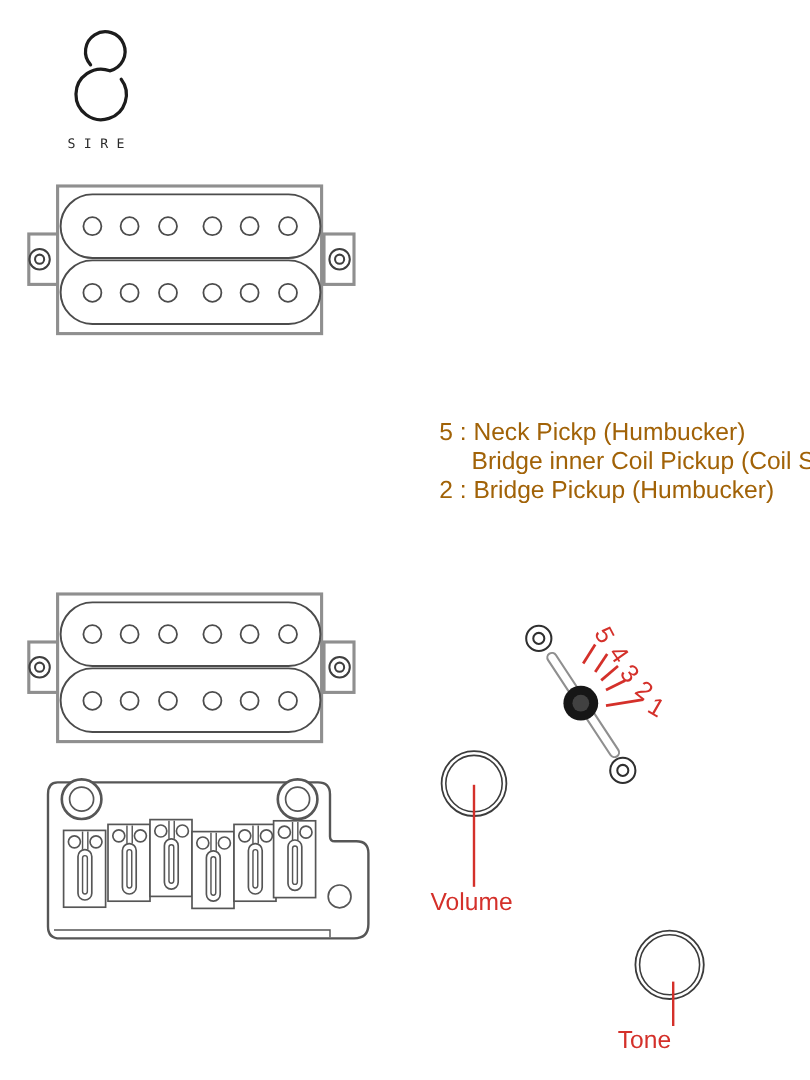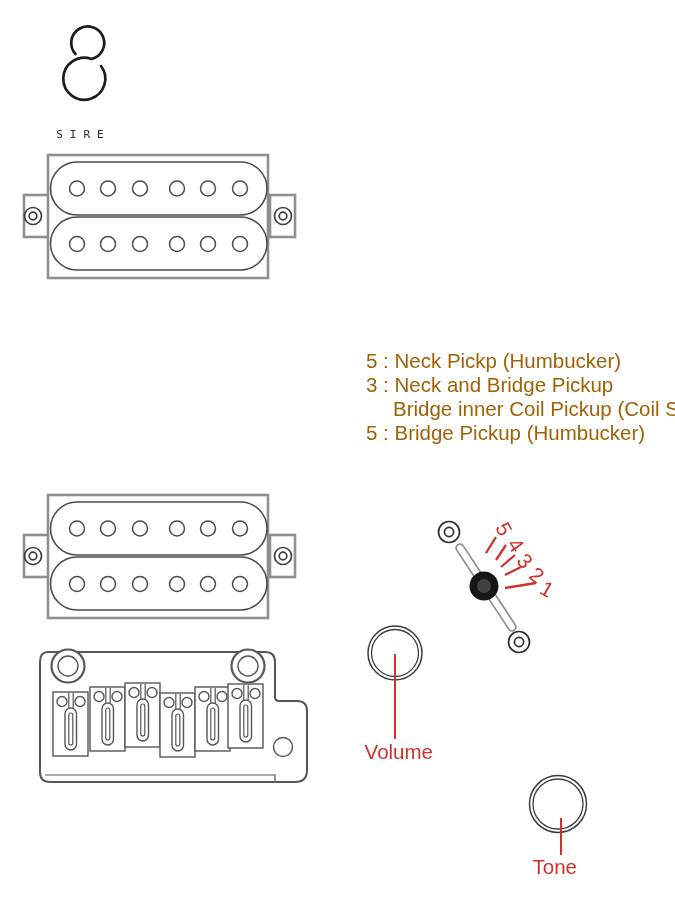--- a/index.html
+++ b/index.html
@@ -4,29 +4,29 @@
 <style>
   html,body{margin:0;padding:0;background:#fff;}
   .canvas{
     position:relative;width:675px;height:900px;background:#ffffff;overflow:hidden;
     font-family:"Liberation Sans", sans-serif;
   }
   .abs{position:absolute;}
   
   .logo-text{
     width:80px;text-align:center;font-family:"DejaVu Sans Mono", monospace;
-    font-size:11px;letter-spacing:7px;text-indent:7px;color:#2a2a2a;margin-top:18px;
+    font-size:11px;letter-spacing:7px;text-indent:7px;color:#2a2a2a;margin-top:2px;
   }
   
   .legend{left:366px;top:349px;width:305px;color:#a16207;font-size:20.5px;line-height:24px;}
   .legend-line{white-space:nowrap;}
   .legend-line.indent{margin-left:27px;}
   
   .pointer-line{width:2px;background:#d4302a;}
-  .knob-label{color:#d4302a;font-size:20.5px;text-align:right;width:80px;}
+  .knob-label{color:#d4302a;font-size:20.5px;text-align:center;width:80px;}
   
   .pl{stroke:#8f8f8f;fill:#ffffff;stroke-width:2.6;}   
   .pc{stroke:#4c4c4c;fill:#ffffff;stroke-width:1.6;}   
   .pp{stroke:#4c4c4c;fill:#ffffff;stroke-width:1.5;}   
   .ps{stroke:#3f3f3f;fill:none;stroke-width:1.7;}      
   .bp{stroke:#565656;fill:#ffffff;stroke-width:2;stroke-linejoin:round;}  
   .bd{stroke:#565656;fill:#ffffff;stroke-width:1.4;}   
   .bl{stroke:#565656;fill:none;stroke-width:1.2;}      
   .sscrew{stroke:#2f2f2f;fill:#ffffff;stroke-width:1.7;}
   .tick{stroke:#d4302a;stroke-width:2.3;stroke-linecap:butt;}
@@ -73,23 +73,22 @@
     <g>
       <circle class="ps" cx="11" cy="66" r="8.5"></circle>
         <circle class="ps" cx="11" cy="66" r="3.8"></circle>
       <circle class="ps" cx="261" cy="66" r="8.5"></circle>
         <circle class="ps" cx="261" cy="66" r="3.8"></circle>
     </g>
   </svg>
 
   <div class="abs legend">
     <div class="legend-line">5 : Neck Pickp (Humbucker)</div>
-    <div class="legend-line">3 : Neck and Bridge Pickup</div>
     <div class="legend-line indent">Bridge inner Coil Pickup (Coil Split)</div>
-    <div class="legend-line">5 : Bridge Pickup (Humbucker)</div>
+    <div class="legend-line">2 : Bridge Pickup (Humbucker)</div>
   </div>
 
   <svg class="abs" style="left:22px;top:490px;" width="275" height="132" viewBox="0 0 275 132">
     <g>
       <rect class="pl" x="2" y="45" width="25" height="42"></rect>
       <rect class="pl" x="248" y="45" width="25" height="42"></rect>
     </g>
     <rect class="pl" x="26" y="5" width="220" height="123"></rect>
     <g>
       <rect class="pc" x="28.5" y="12" width="216.5" height="53" rx="26.5"></rect>

